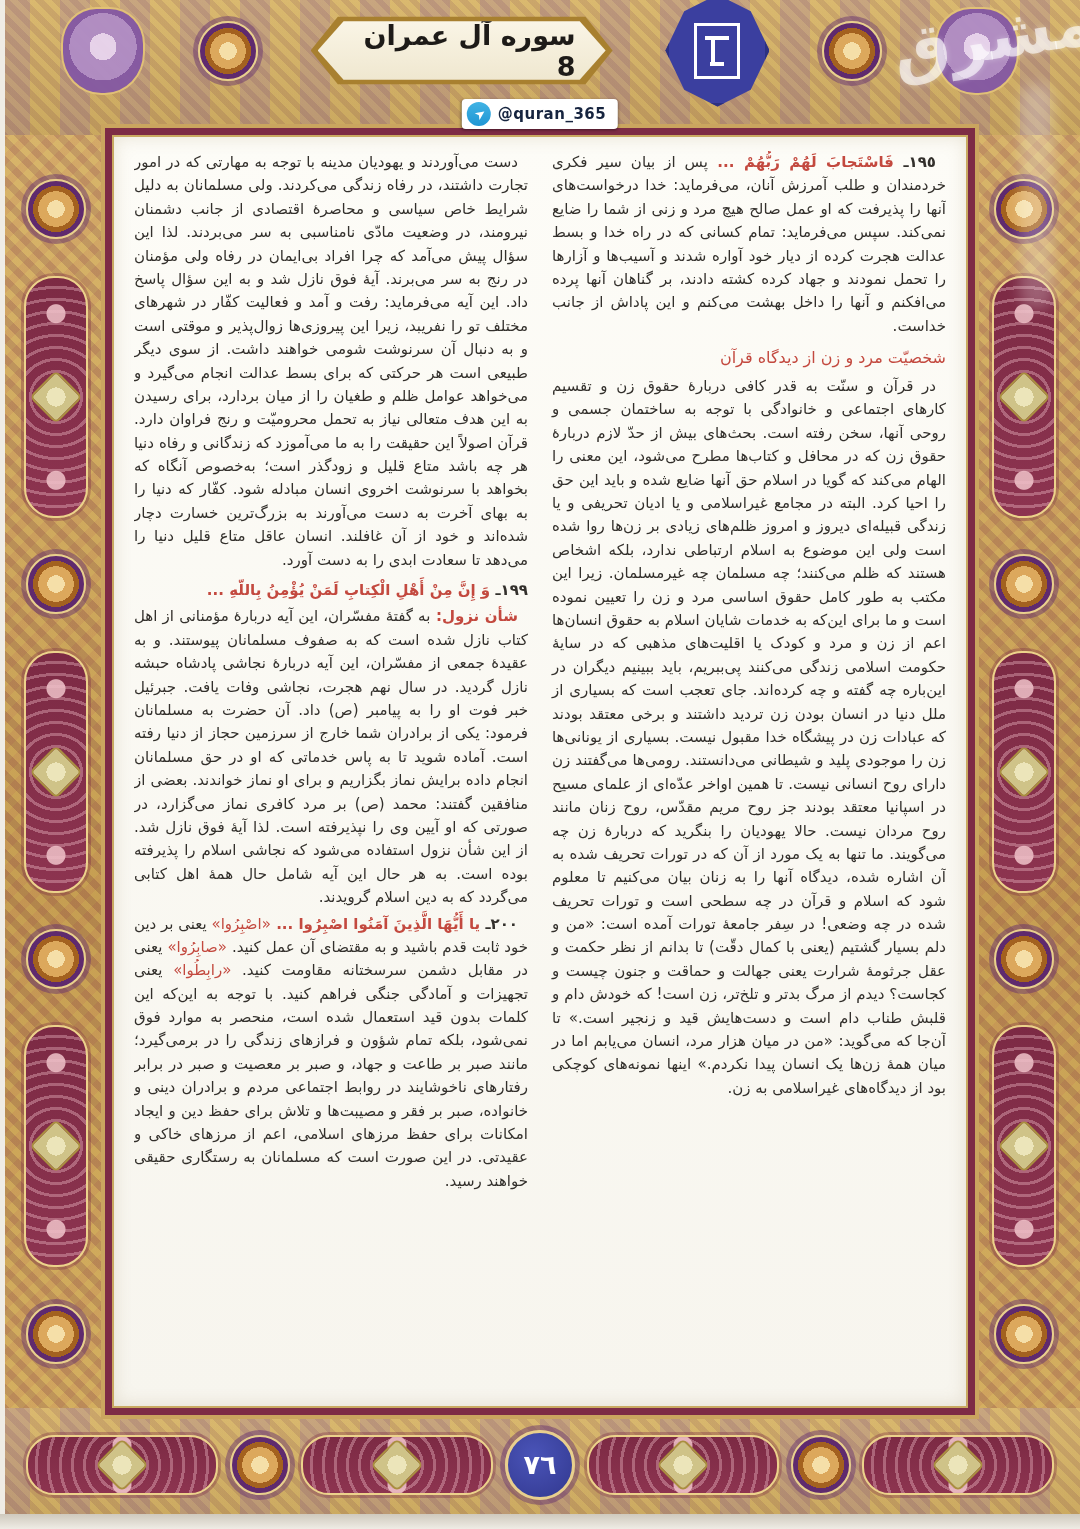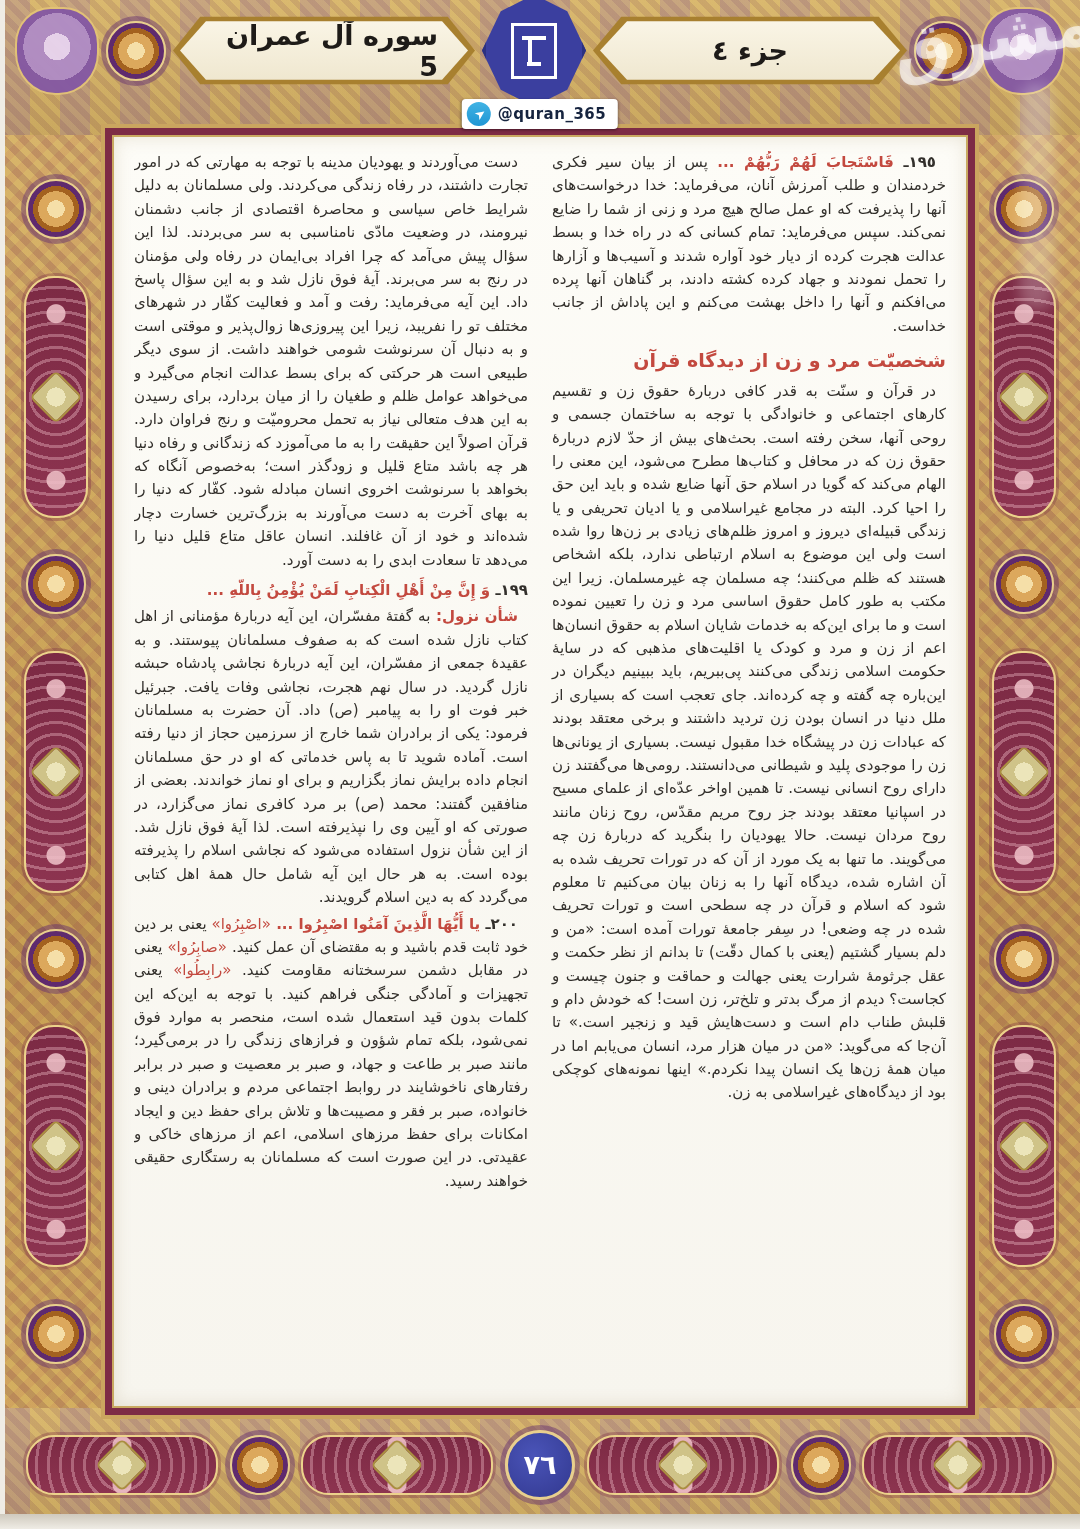--- a/index.html
+++ b/index.html
@@ -66,21 +66,21 @@
     display:flex;align-items:center;justify-content:center;color:#fff;font-size:27px;font-weight:bold;}
 
   
   .page-inner{position:absolute;left:112px;top:135px;width:856px;height:1273px;box-sizing:border-box;
     background:linear-gradient(180deg,#fdfcf7,#f7f5ee);border:2px solid #c9a961;
     box-shadow:0 0 0 7px #7d2b45,0 0 0 11px #caa55f, inset 0 0 18px rgba(140,110,60,.18);z-index:2;}
   .text-area{position:absolute;top:14px;bottom:14px;left:20px;right:20px;display:flex;gap:24px;overflow:hidden;}
   .col{flex:1 1 0;text-align:justify;font-size:15px;line-height:1.56;color:#33302c;}
   .para{margin:0 0 3px;text-indent:10px;}
   .verse{text-indent:0;margin-top:7px;font-weight:bold;}
-  .heading{color:#c3493f;font-weight:bold;margin:8px 0 4px;font-size:19px;}
+  .heading{color:#c3493f;font-weight:normal;margin:8px 0 4px;font-size:16px;}
   .red{color:#c3493f;}
   .bold{font-weight:bold;}
 
   
   .tg-badge{position:absolute;top:99px;left:50%;transform:translateX(-50%);z-index:5;background:#fff;
     border-radius:4px;box-shadow:0 1px 3px rgba(0,0,0,.45);display:flex;align-items:center;gap:7px;
     padding:3px 12px 3px 5px;direction:ltr;}
   .tg-icon{width:24px;height:24px;border-radius:50%;color:#fff;display:flex;align-items:center;
     justify-content:center;font-size:13px;background:linear-gradient(180deg,#41b3e4,#1f96d4);}
   .tg-icon span{display:block;transform:rotate(-35deg) translateX(1px);}
@@ -96,28 +96,25 @@
   .scan-left{position:absolute;left:0;top:0;bottom:0;width:5px;background:#efece5;z-index:6;}
 </style>
 </head>
 <body>
 
 <div class="stage">
 
   <div class="band band-top">
     <div class="corner-flourish"></div>
     <div class="orn-rosette"></div>
-    <div class="cart-outer cart-juz">
-      <div class="cart-inner">جزء ٤</div>
-    </div>
     <div class="center-emblem">
       <div class="kufic"></div>
     </div>
     <div class="cart-outer cart-surah">
-      <div class="cart-inner">سوره آل عمران 5</div>
+      <div class="cart-inner">سوره آل عمران 8</div>
     </div>
     <div class="orn-rosette"></div>
     <div class="corner-flourish"></div>
   </div>
 
   <div class="band band-left deco-side">
       <div class="orn-rosette"></div>
       <div class="orn-panel-v"></div>
       <div class="orn-rosette"></div>
       <div class="orn-panel-v"></div>

